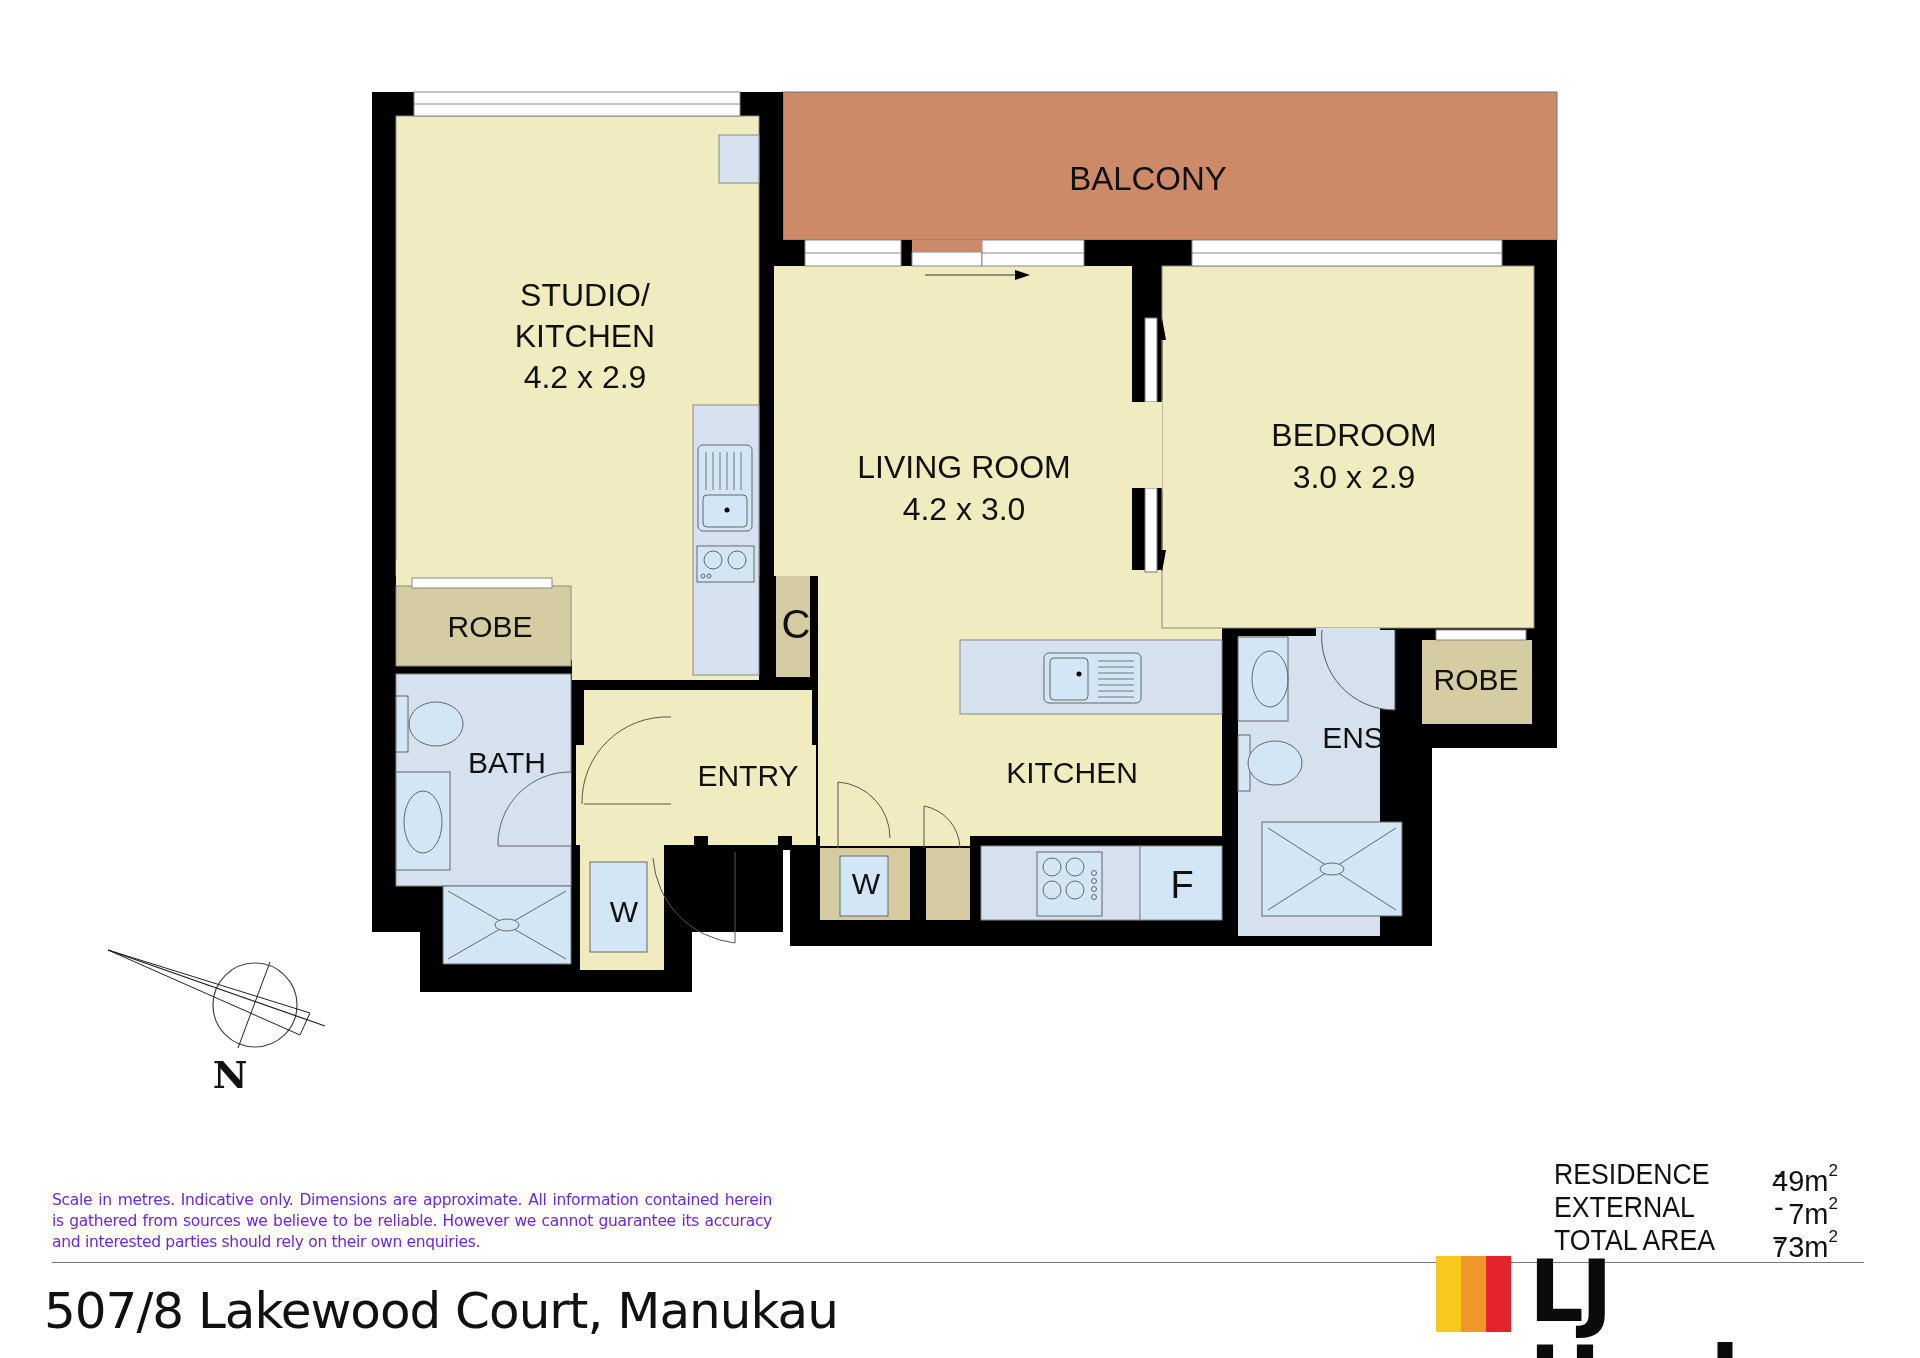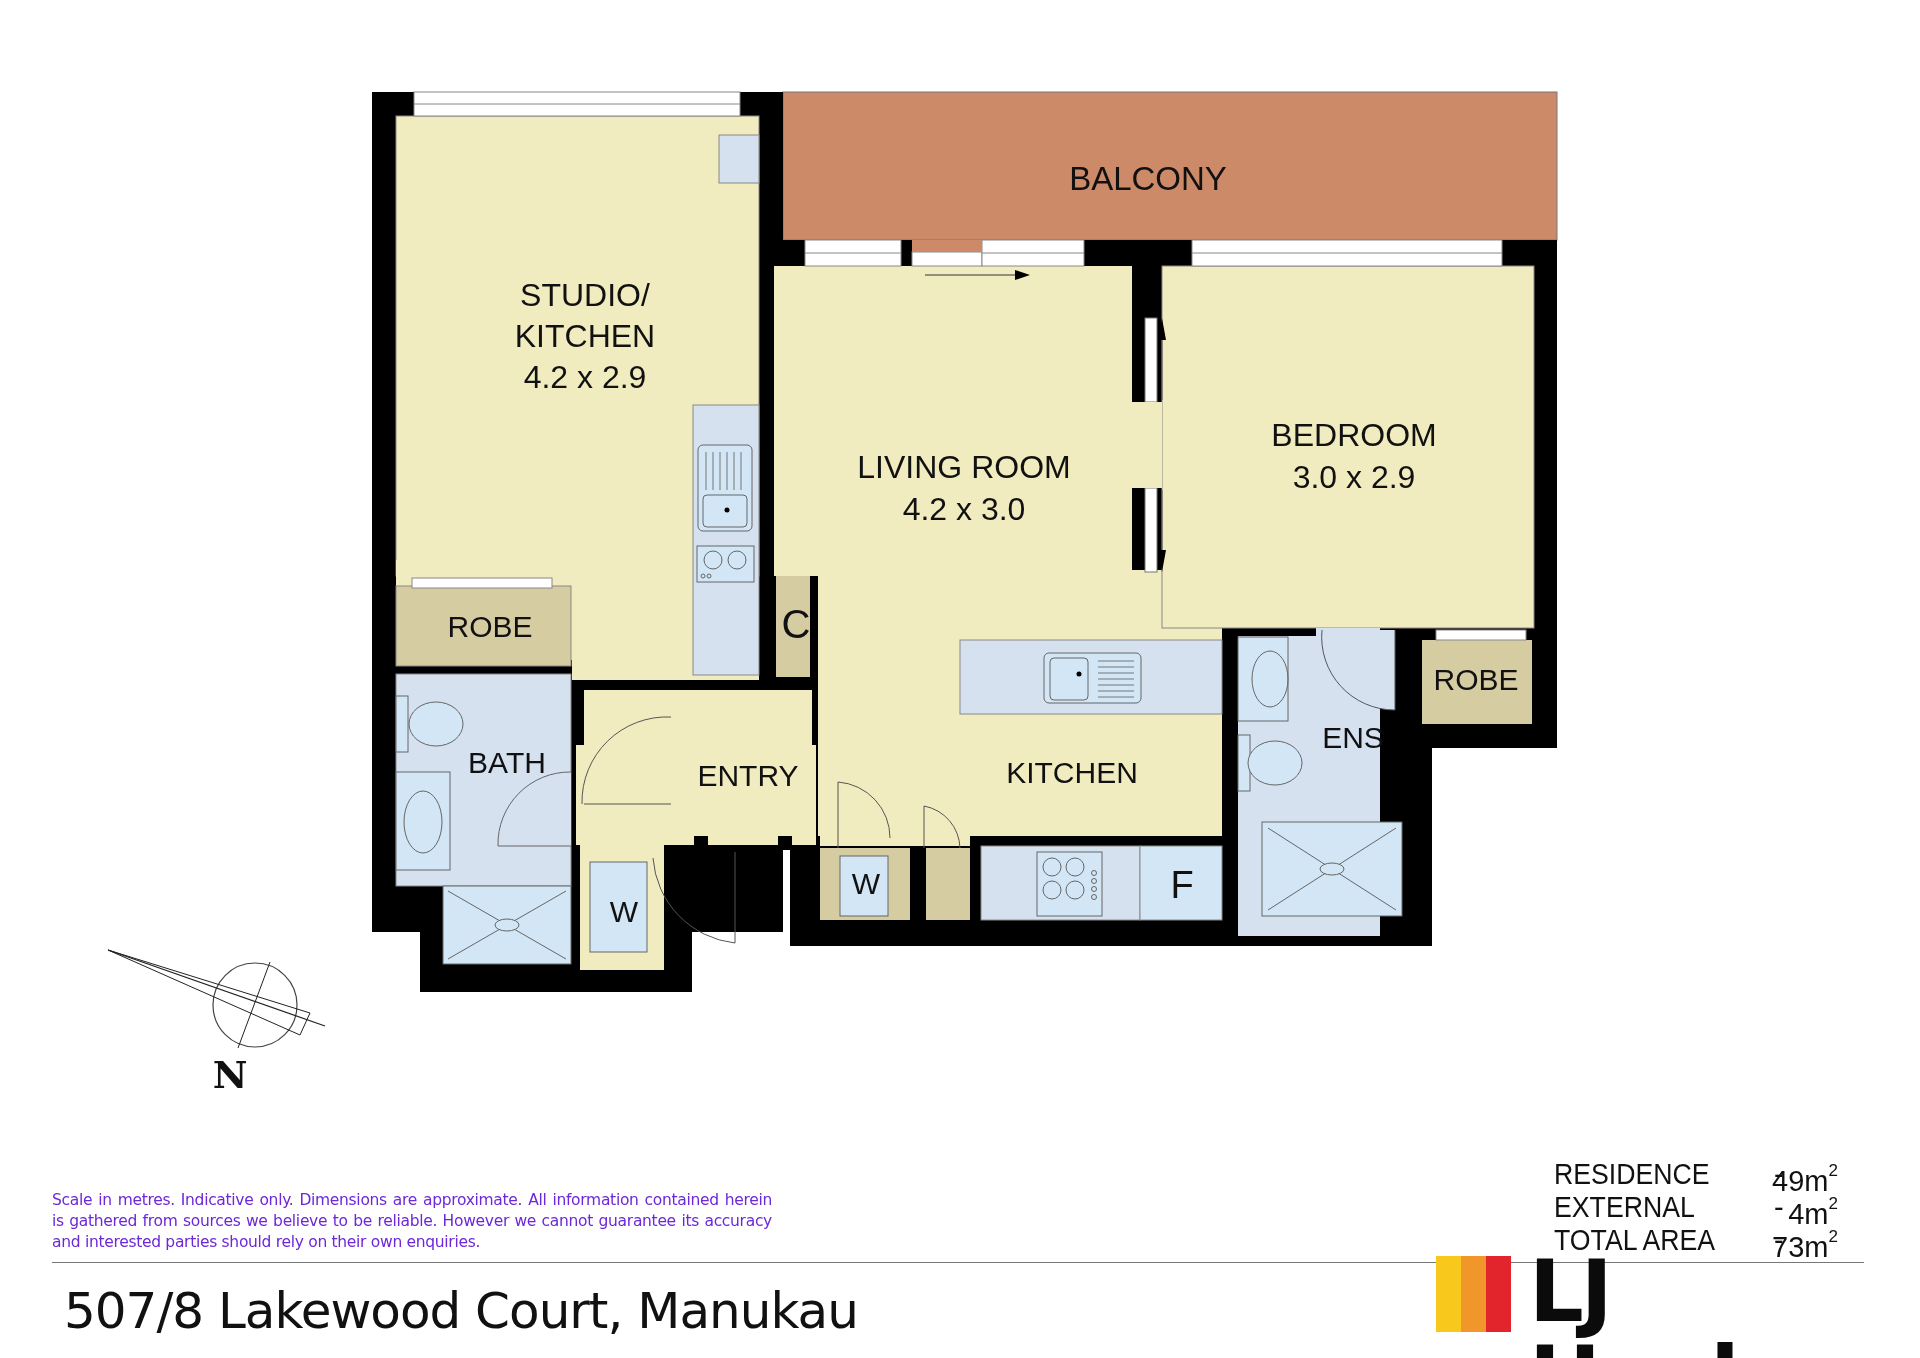--- a/index.html
+++ b/index.html
@@ -4,21 +4,21 @@
 <style>
   html, body { margin:0; padding:0; background:#ffffff; }
   body { width:1920px; height:1358px; position:relative; overflow:hidden; font-family:"Liberation Sans", sans-serif; }
   #plan { position:absolute; left:0; top:0; width:1920px; height:1358px; }
   .room-label { font-family:"Liberation Sans", sans-serif; font-size:32px; fill:#111111; text-anchor:middle; }
   .room-dim { font-family:"Liberation Sans", sans-serif; font-size:32px; fill:#111111; text-anchor:middle; }
   .small-label { font-family:"Liberation Sans", sans-serif; font-size:30px; fill:#111111; text-anchor:middle; }
   .balcony-label { font-family:"Liberation Sans", sans-serif; font-size:33px; fill:#111111; text-anchor:middle; }
   .disclaimer { position:absolute; left:52px; top:1190px; width:720px; font-family:"DejaVu Sans", sans-serif; font-size:15.5px; line-height:21px; color:#6d28d9; text-align:justify; letter-spacing:-0.3px; }
   .divider { position:absolute; left:52px; top:1262px; width:1812px; height:1px; background:#777; }
-  .address { position:absolute; left:44px; top:1282px; font-family:"DejaVu Sans", sans-serif; font-size:50px; color:#111; letter-spacing:-1px; white-space:nowrap;margin-left:20px; }
+  .address { position:absolute; left:44px; top:1282px; font-family:"DejaVu Sans", sans-serif; font-size:50px; color:#111; letter-spacing:-1px; white-space:nowrap; }
   .areas { position:absolute; left:1538px; top:1158px; width:320px; font-family:"Liberation Sans", sans-serif; font-size:29px; color:#111; line-height:33px; }
   .area-row { position:relative; height:33px;margin-left:16px; }
   .area-name { position:absolute; left:0; top:0; transform:scaleX(0.92); transform-origin:left; }
   .area-dash { position:absolute; left:220px; top:0; }
   .area-val { position:absolute; right:20px; top:0; text-align:left; }
   .area-val sup { font-size:17px; position:relative; top:-4px; }
   .logo { position:absolute; left:1436px; top:1254px; height:84px; display:flex; align-items:flex-start; }
   .logo-bars { display:flex; height:76px; margin-top:2px; }
   .logo-bar { width:25px; height:76px; }
   .logo-text { font-family:"DejaVu Sans", sans-serif; font-weight:bold; font-size:86px; line-height:86px; color:#0b0b0b; margin-left:18px; letter-spacing:-3px; margin-top:-6px; }
@@ -213,21 +213,21 @@
 
 <div class="areas">
   <div class="area-row">
     <span class="area-name">RESIDENCE</span>
     <span class="area-dash">-</span>
     <span class="area-val"><span>49m</span><sup>2</sup></span>
   </div>
   <div class="area-row">
     <span class="area-name">EXTERNAL</span>
     <span class="area-dash">-</span>
-    <span class="area-val"><span>4m</span><sup>2</sup></span>
+    <span class="area-val"><span>7m</span><sup>2</sup></span>
   </div>
   <div class="area-row">
     <span class="area-name">TOTAL AREA</span>
     <span class="area-dash">-</span>
     <span class="area-val"><span>73m</span><sup>2</sup></span>
   </div>
 </div>
 
 <div class="logo">
   <div class="logo-bars">

